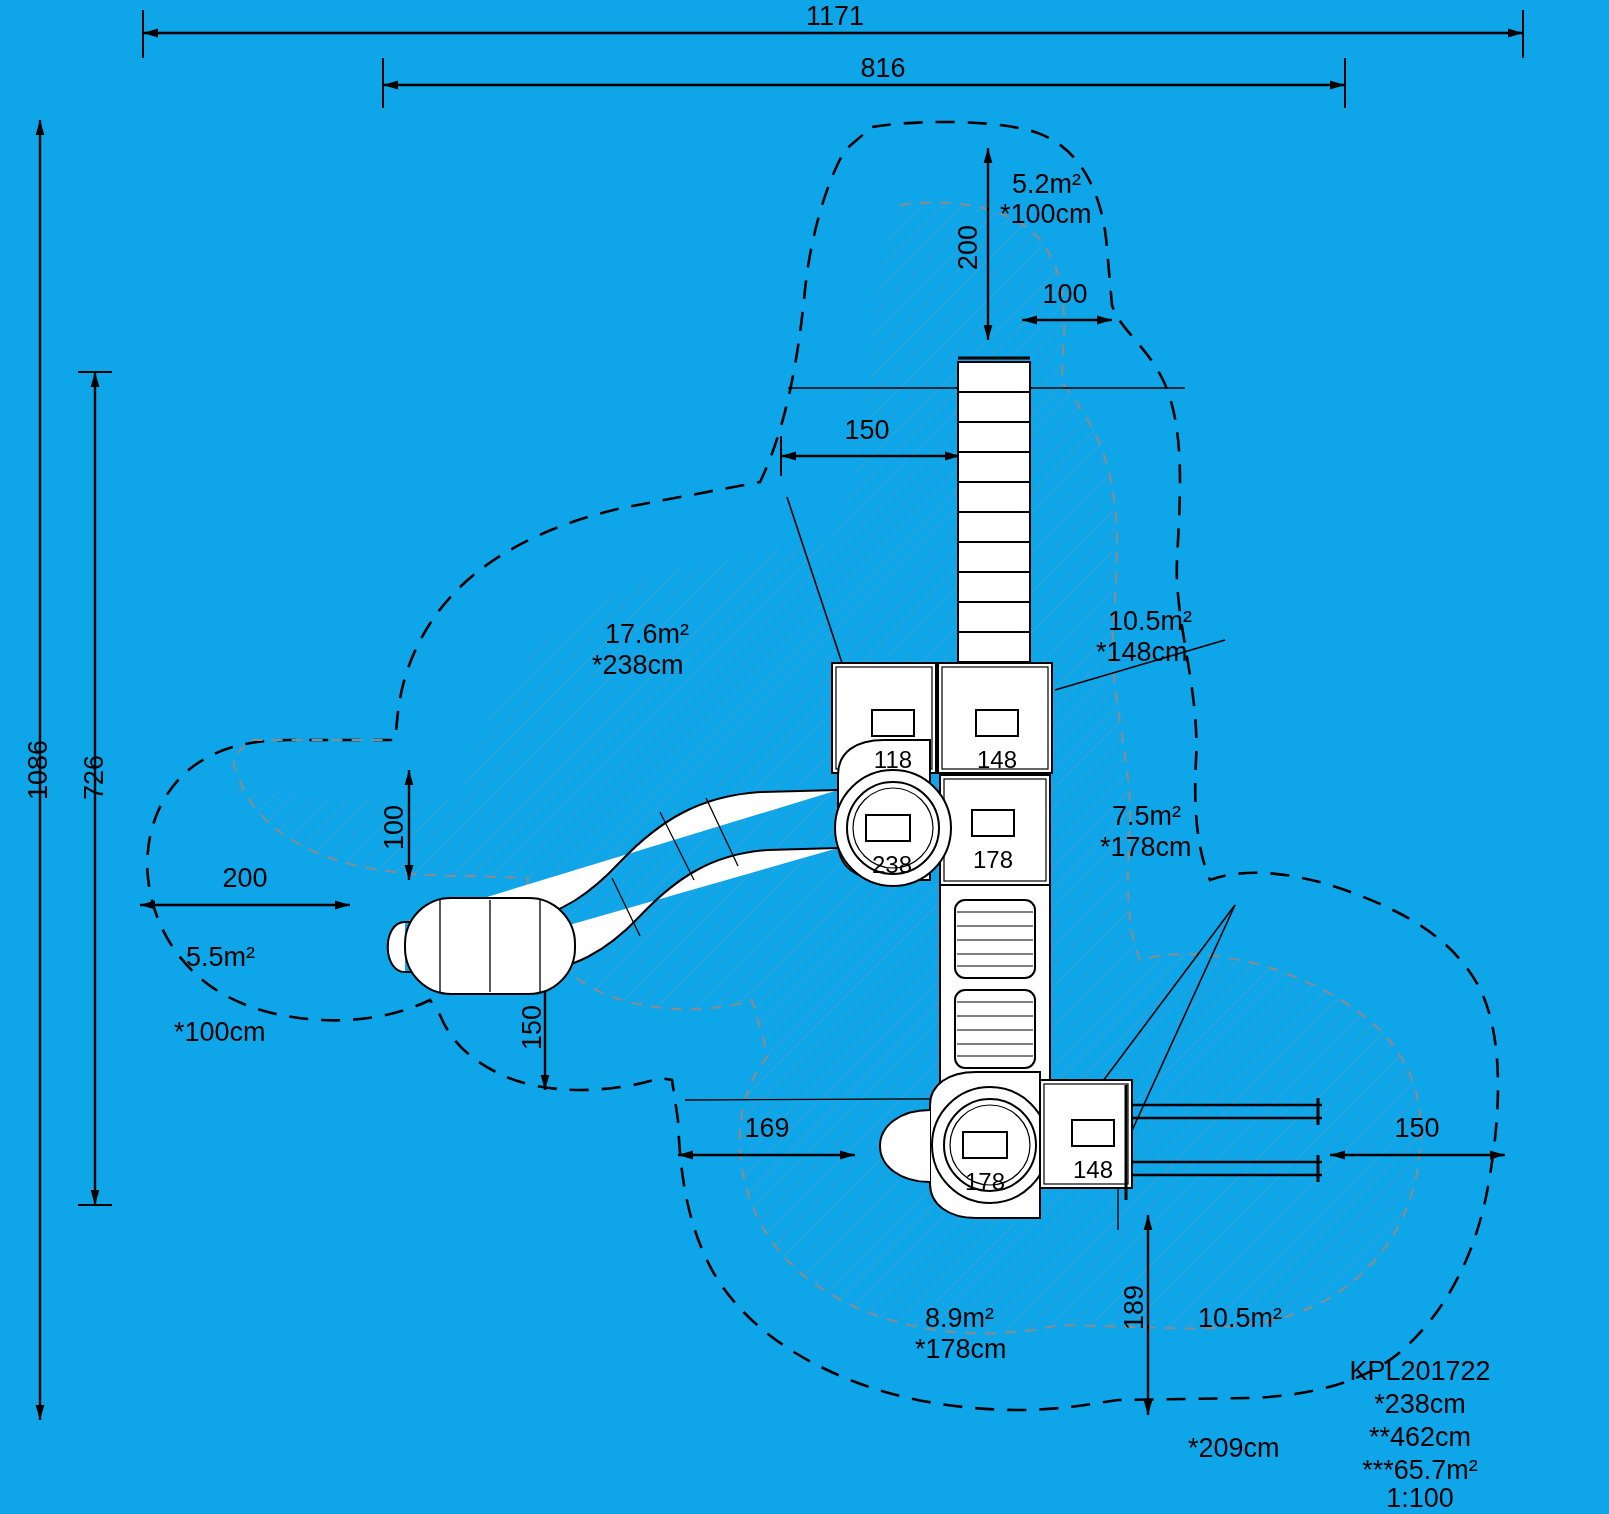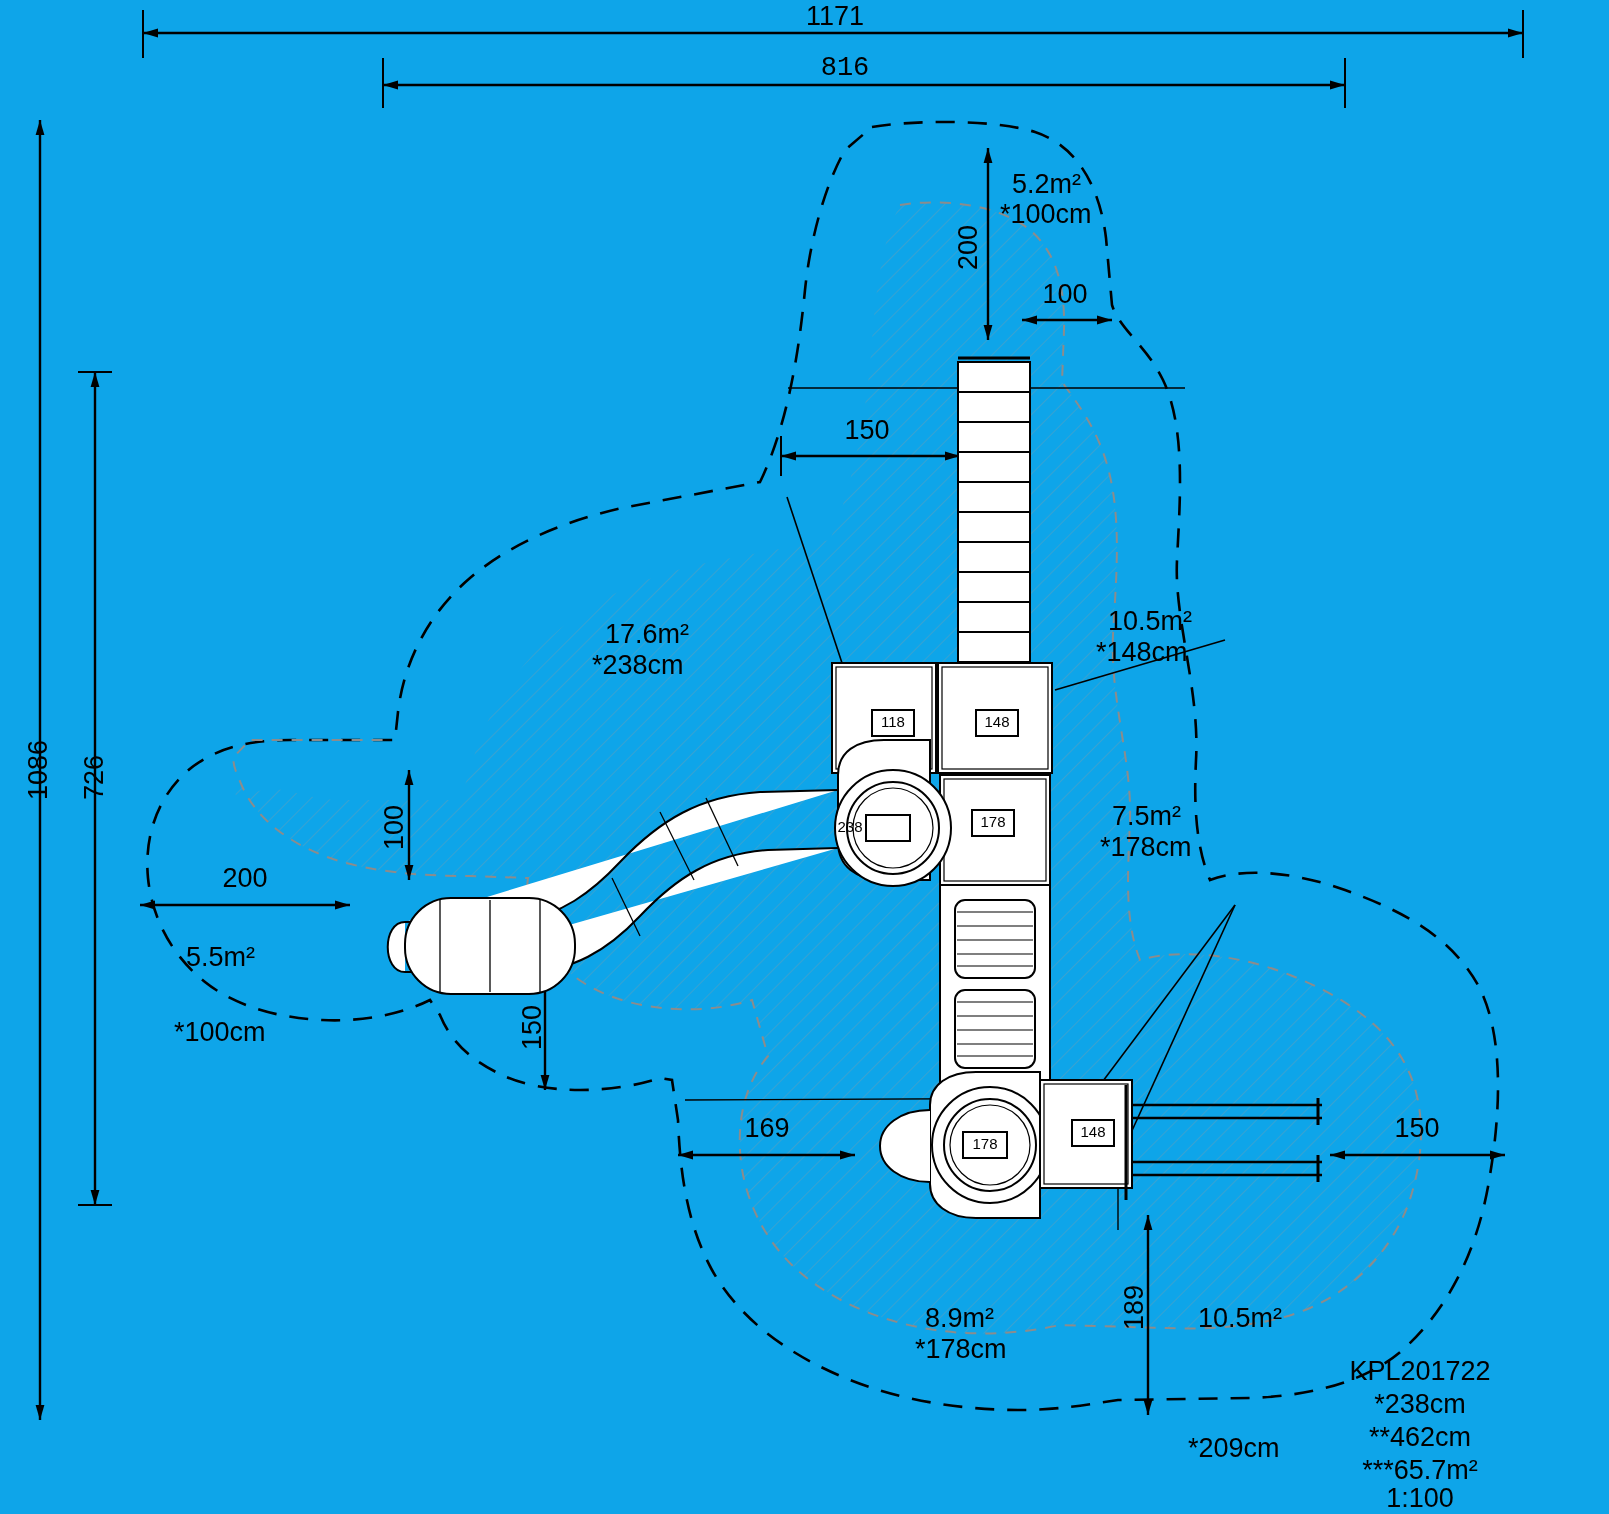--- a/index.html
+++ b/index.html
@@ -24,21 +24,22 @@
   }
   .lbl {
     position: absolute;
     font-family: "Liberation Sans", sans-serif;
     font-size: 27px;
     color: #000000;
     white-space: pre;
     line-height: 1.22;
   }
   .lbl.box {
-    font-size: 15px;
+    font-size: 24px;
+    margin-top: 32px;
   }
   .lbl.vert {
     transform-origin: 0 0;
     transform: rotate(-90deg);
   }
   .lbl.center {
     text-align: center;
   }
   .lbl.right {
     text-align: center;
@@ -300,21 +301,21 @@
       <line x1="1132" y1="1162" x2="1322" y2="1162"></line>
       <line x1="1132" y1="1175" x2="1322" y2="1175"></line>
       <line x1="1318" y1="1098" x2="1318" y2="1125" stroke-width="3"></line>
       <line x1="1318" y1="1155" x2="1318" y2="1182" stroke-width="3"></line>
       <line x1="1126" y1="1085" x2="1126" y2="1200" stroke-width="3"></line>
     </g>
   </svg>
 
   <div class="lbl center" style="left:760px; top:0px; width:150px;">1171</div>
 
-  <div class="lbl center" style="left:790px; top:52px; width:110px;font-family:Liberation Mono, monospace;">816</div>
+  <div class="lbl center" style="left:828px; top:52px; width:110px;">816</div>
 
   <div class="lbl vert" style="left:22px; top:800px;">1086</div>
 
   <div class="lbl vert" style="left:78px; top:800px;">726</div>
 
   <div class="lbl vert" style="left:952px; top:270px;">200</div>
 
   <div class="lbl center" style="left:1010px; top:278px; width:110px;">100</div>
 
   <div class="lbl center" style="left:812px; top:414px; width:110px;">150</div>
@@ -347,21 +348,21 @@
   <div class="lbl" style="left:174px; top:1016px;">*100cm</div>
 
   <div class="lbl" style="left:925px; top:1302px;">8.9m²</div>
   <div class="lbl" style="left:915px; top:1333px;">*178cm</div>
 
   <div class="lbl" style="left:1198px; top:1302px;">10.5m²</div>
   <div class="lbl" style="left:1188px; top:1406px;margin-top:26px;">*209cm</div>
 
   <div class="lbl box center" style="left:872px; top:713px; width:42px;">118</div>
   <div class="lbl box center" style="left:976px; top:713px; width:42px;">148</div>
-  <div class="lbl box center" style="left:824px; top:818px; width:52px;">238</div>
+  <div class="lbl box center" style="left:866px; top:818px; width:52px;">238</div>
   <div class="lbl box center" style="left:972px; top:813px; width:42px;">178</div>
   <div class="lbl box center" style="left:963px; top:1135px; width:44px;">178</div>
   <div class="lbl box center" style="left:1072px; top:1123px; width:42px;">148</div>
 
   <div class="lbl right" style="left:1240px; top:1355px; width:360px;">KPL201722</div>
   <div class="lbl right" style="left:1240px; top:1388px; width:360px;">*238cm</div>
   <div class="lbl right" style="left:1240px; top:1421px; width:360px;">**462cm</div>
   <div class="lbl right" style="left:1240px; top:1454px; width:360px;">***65.7m²</div>
   <div class="lbl right" style="left:1240px; top:1482px; width:360px;">1:100</div>
 

